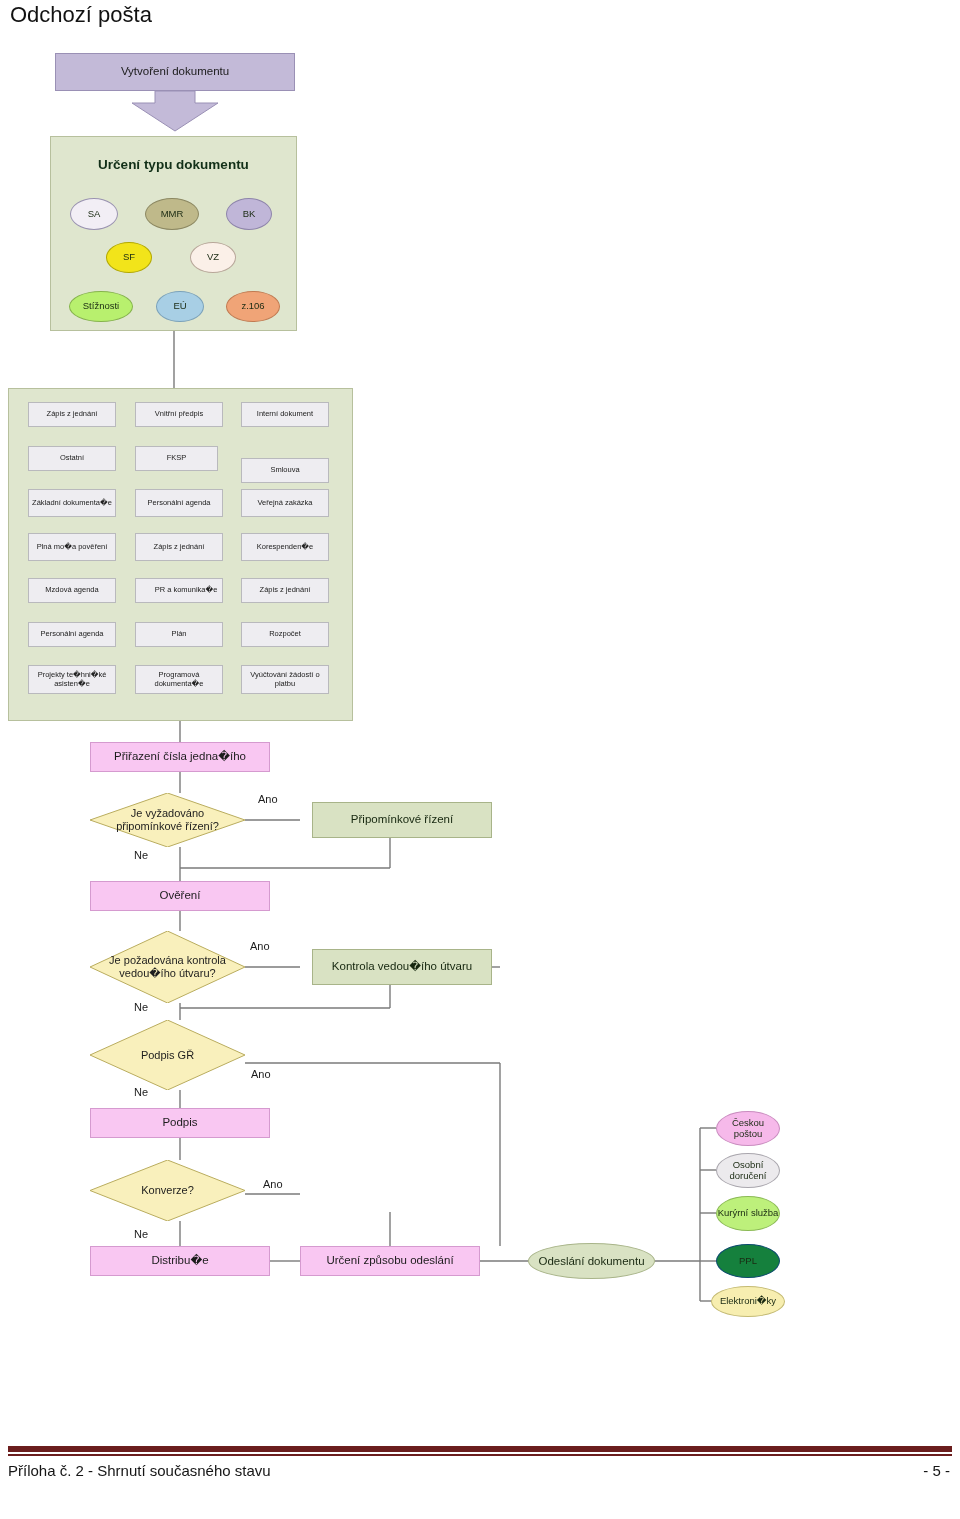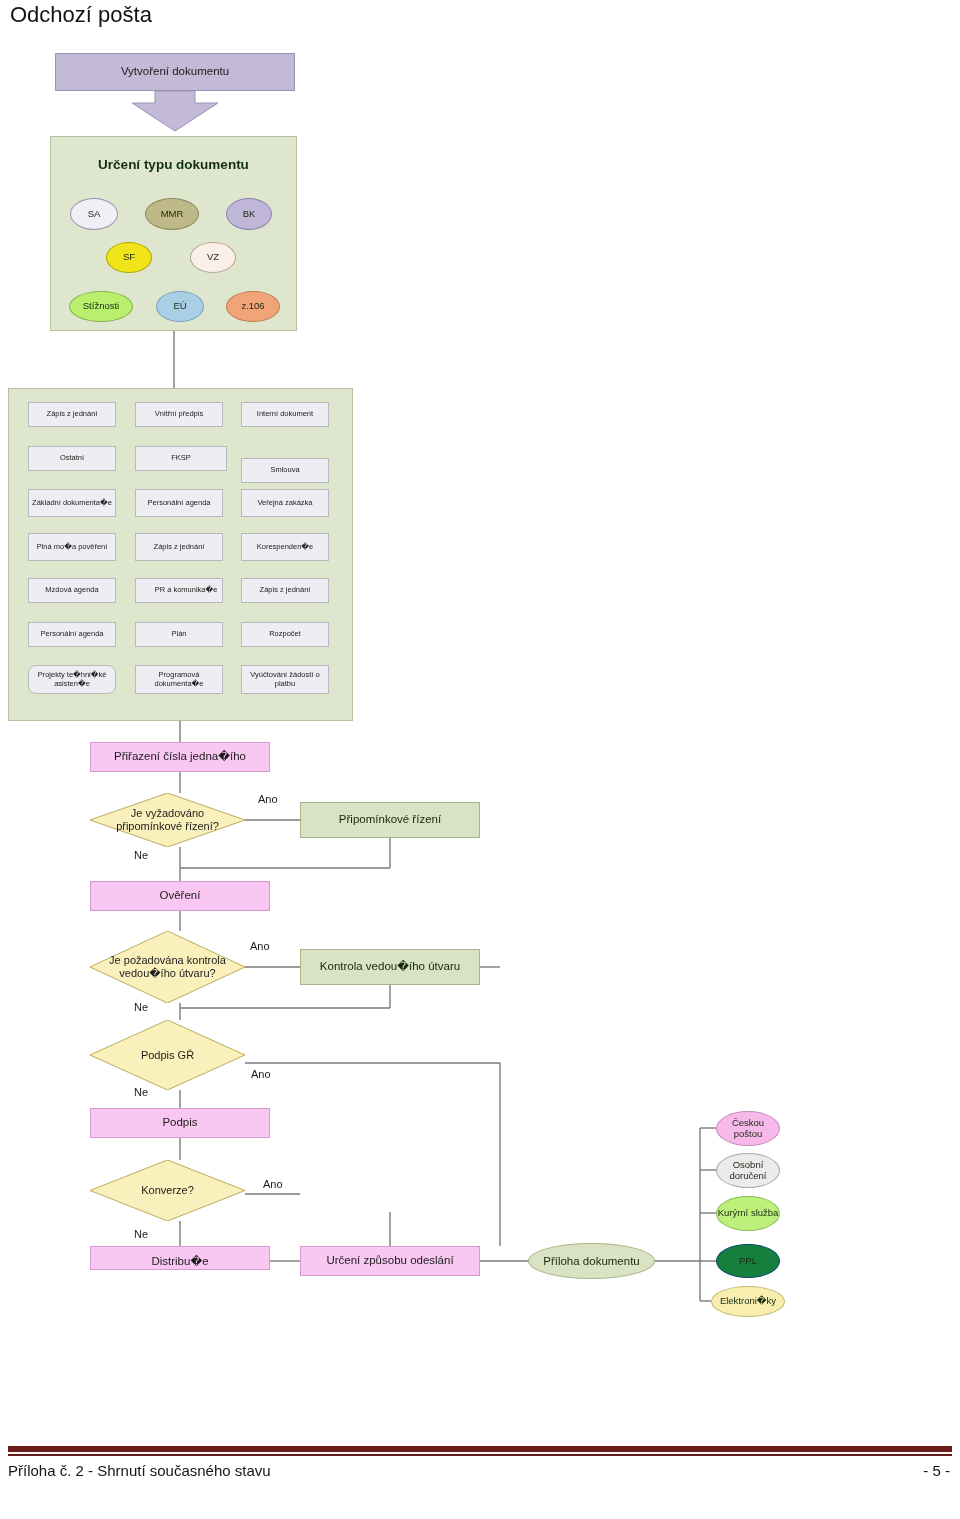--- a/index.html
+++ b/index.html
@@ -96,20 +96,21 @@
     font-size: 11.5px;
     color: #1c1c1c;
   }
 
   
   .box-green {
     background: #d9e2c3;
     border: 1px solid #a8b489;
     font-size: 11.5px;
     color: #16270f;
+    margin-left: 12px;
   }
 
   
   .ellipse {
     position: absolute;
     box-sizing: border-box;
     border-radius: 50%;
     display: flex;
     align-items: center;
     justify-content: center;
@@ -297,21 +298,21 @@
   <div class="node box-grey" style="left:135px; top:402px; width:88px; height:25px;">
       <span>Vnitřní předpis</span>
     </div>
   <div class="node box-grey" style="left:241px; top:402px; width:88px; height:25px;">
       <span>Interní dokument</span>
     </div>
 
   <div class="node box-grey" style="left:28px; top:446px; width:88px; height:25px;">
       <span>Ostatní</span>
     </div>
-  <div class="node box-grey" style="left:135px; top:446px; width:92px; height:25px;">
+  <div class="node box-grey" style="left:135px; top:446px; width:83px; height:25px;">
       <span>FKSP</span>
     </div>
   <div class="node box-grey" style="left:241px; top:446px; width:88px; height:25px;margin-top:12px;">
       <span>Smlouva</span>
     </div>
 
   <div class="node box-grey" style="left:28px; top:489px; width:88px; height:28px;">
       <span>Základní dokumenta�e</span>
     </div>
   <div class="node box-grey" style="left:135px; top:489px; width:88px; height:28px;">
@@ -344,21 +345,21 @@
   <div class="node box-grey" style="left:28px; top:622px; width:88px; height:25px;">
       <span>Personální agenda</span>
     </div>
   <div class="node box-grey" style="left:135px; top:622px; width:88px; height:25px;">
       <span>Plán</span>
     </div>
   <div class="node box-grey" style="left:241px; top:622px; width:88px; height:25px;">
       <span>Rozpočet</span>
     </div>
 
-  <div class="node box-grey" style="left:28px; top:665px; width:88px; height:29px;border-radius:8px;">
+  <div class="node box-grey" style="left:28px; top:665px; width:88px; height:29px;">
       <span>Projekty te�hni�ké asisten�e</span>
     </div>
   <div class="node box-grey" style="left:135px; top:665px; width:88px; height:29px;">
       <span>Programová dokumenta�e</span>
     </div>
   <div class="node box-grey" style="left:241px; top:665px; width:88px; height:29px;">
       <span>Vyúčtování žádostí o platbu</span>
     </div>
 
   <div class="node box-pink" style="left:90px; top:742px; width:180px; height:30px;">
@@ -411,30 +412,30 @@
   <div class="diamond-wrap" style="left:90px; top:1160px; width:155px; height:61px;">
     <svg class="diamond-shape" viewBox="0 0 155 61" xmlns="http://www.w3.org/2000/svg">
       <polygon points="77.5,0 155,30.5 77.5,61 0,30.5" fill="#f9f0bc" stroke="#b9ac5e" stroke-width="1"></polygon>
     </svg>
     <div class="diamond-label">Konverze?</div>
   </div>
   <div class="edge-label" style="left:263px; top:1178px;">Ano</div>
   <div class="edge-label" style="left:134px; top:1228px;">Ne</div>
 
 
-  <div class="node box-pink" style="left:90px; top:1246px; width:180px; height:24px;align-items:flex-end;">
+  <div class="node box-pink" style="left:90px; top:1246px; width:180px; height:30px;">
     <span>Distribu�e</span>
   </div>
 
   <div class="node box-pink" style="left:300px; top:1246px; width:180px; height:30px;">
     <span>Určení způsobu odeslání</span>
   </div>
 
   <div class="ellipse" style="left:528px; top:1243px; width:127px; height:36px; background:#d9e2c3; border:1px solid #a8b489; font-size:11.5px;">
-    <span>Příloha dokumentu</span>
+    <span>Odeslání dokumentu</span>
   </div>
 
   <div class="ellipse" style="left:716px; top:1111px; width:64px; height:35px; background:#f6b9ea; border:1px solid #c98cbf;">
     <span>Českou poštou</span>
   </div>
   <div class="ellipse" style="left:716px; top:1153px; width:64px; height:35px; background:#eceaed; border:1px solid #a9a6ad;">
     <span>Osobní doručení</span>
   </div>
   <div class="ellipse" style="left:716px; top:1196px; width:64px; height:35px; background:#bdf07b; border:1px solid #8bb956;">
     <span>Kurýrní služba</span>

